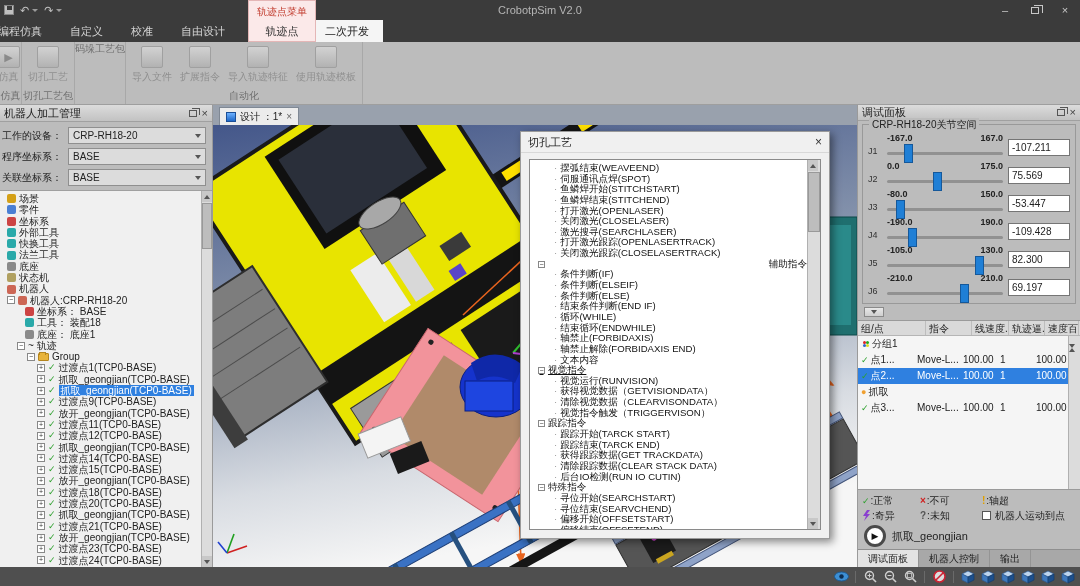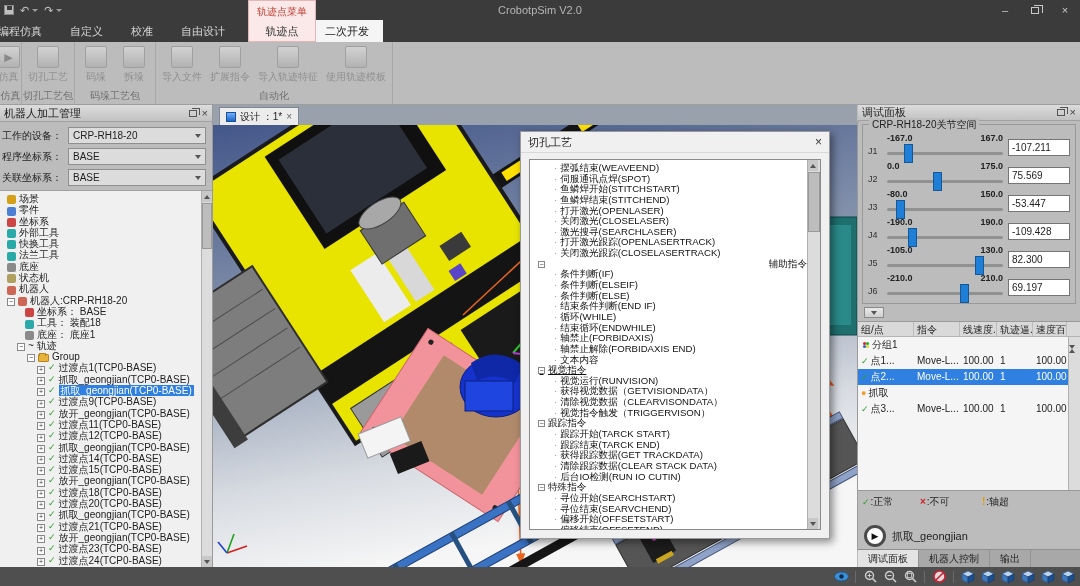--- a/index.html
+++ b/index.html
@@ -48,21 +48,21 @@
 
   
   .leftpanel { position:absolute; left:0; top:105px; width:213px; height:462px; background:#bcbcbc; border-right:1px solid #9a9a9a; display:flex; flex-direction:column; }
   .lform { padding:5px 6px 4px 2px; display:flex; flex-direction:column; gap:4px; }
   .lrow { display:flex; align-items:center; }
   .lrow .llabel { width:66px; font-size:10px; white-space:nowrap; overflow:hidden; }
   .combo { flex:1; height:17px; background:#dcdcdc; border:1px solid #8f8f8f; display:flex; align-items:center; padding:0 4px; font-size:10px; position:relative; }
   .combo .carr { position:absolute; right:4px; top:6px; width:0; height:0; border-left:3px solid transparent; border-right:3px solid transparent; border-top:4px solid #555; }
   .ltree-wrap { flex:1; position:relative; background:#f0f0f0; border-top:1px solid #a0a0a0; overflow:hidden; }
   .ltree { position:absolute; left:0; top:0; right:11px; bottom:0; padding:2px 0 0 3px; font-size:10px; line-height:11.3px; white-space:nowrap; }
-  .trow { display:flex; align-items:flex-end; gap:3px; height:11.3px; }
+  .trow { display:flex; align-items:center; gap:3px; height:11.3px; }
   .tic { width:9px; height:9px; border-radius:2px; flex:0 0 auto; }
   .expbox { width:8px; height:8px; border:1px solid #888; background:#fff; font-size:7px; line-height:6px; text-align:center; color:#333; flex:0 0 auto; }
   .chk { color:#2ca02c; font-weight:bold; font-size:9px; }
   .folder { width:11px; height:8px; background:#e8b33a; border:1px solid #b5861f; border-radius:1px; position:relative; flex:0 0 auto; }
   .folder:before { content:""; position:absolute; left:0; top:-2px; width:5px; height:2px; background:#e8b33a; border:1px solid #b5861f; border-bottom:none; }
   .sel-label { background:#2f80e0; color:#fff; padding:0 2px; }
   .vscroll { position:absolute; right:0; top:0; bottom:0; width:11px; background:#dcdcdc; border-left:1px solid #b0b0b0; }
   .vscroll .sa { position:absolute; left:0; width:10px; height:11px; background:#c8c8c8; display:flex; align-items:center; justify-content:center; }
   .vscroll .sa.up { top:0; } .vscroll .sa.dn { bottom:0; }
   .tri-up { width:0;height:0;border-left:3px solid transparent;border-right:3px solid transparent;border-bottom:4px solid #555; }
@@ -83,21 +83,21 @@
   .dtitle { height:21px; display:flex; align-items:center; padding:0 7px; font-size:11px; border-bottom:1px solid #d8d8d8; }
   .dtitle .dx { margin-left:auto; color:#333; font-size:12px; }
   .dbody { flex:1; padding:6px 8px 8px 8px; }
   .dlist-wrap { position:relative; width:100%; height:100%; background:#fff; border:1px solid #8a8a8a; overflow:hidden; }
   .dlist { position:absolute; left:0; top:0; right:13px; bottom:0; padding:3px 0 0 6px; font-size:9.6px; line-height:10.65px; white-space:nowrap; color:#111; }
   .ditem { display:flex; align-items:center; gap:3px; height:10.65px; }
   .ditem .tick { color:#999; }
   .dgroupbox { width:7px; height:7px; border:1px solid #888; background:#fff; font-size:7px; line-height:5px; text-align:center; color:#333; flex:0 0 auto; }
 
   
-  .rightpanel { position:absolute; right:0; top:105px; width:223px; height:462px; background:#bcbcbc; border-left:1px solid #9a9a9a; display:flex; flex-direction:column;border-radius:21px; }
+  .rightpanel { position:absolute; right:0; top:105px; width:223px; height:462px; background:#bcbcbc; border-left:1px solid #9a9a9a; display:flex; flex-direction:column; }
   .jointbox { margin:3px 4px 0 4px; border:1px solid #999; position:relative; padding:8px 2px 2px 2px; height:184px; }
   .jb-legend { position:absolute; top:-7px; left:6px; background:#bcbcbc; padding:0 3px; font-size:10px; }
   .jrow { position:relative; height:28px; }
   .jr-minmax { position:absolute; left:22px; right:70px; top:0; display:flex; justify-content:space-between; font-size:9px; font-weight:bold; color:#222; }
   .jr-name { position:absolute; left:3px; top:13px; font-size:9px; color:#333; }
   .jr-track { position:absolute; left:22px; right:70px; top:19px; height:3px; background:#919191; border-radius:2px; }
   .jr-thumb { position:absolute; top:-8px; width:9px; height:19px; background:#1f7fd6; border:1px solid #15589a; }
   .jr-value { position:absolute; right:3px; top:6px; width:62px; height:17px; background:#fff; border:1px solid #757575; font-size:10px; padding:2px 3px; }
   .expand-btn { width:20px; height:13px; margin:3px 0 2px 6px; background:linear-gradient(#e8e8e8,#cfcfcf); border:1px solid #8a8a8a; display:flex; align-items:center; justify-content:center; }
 
@@ -180,30 +180,20 @@
     <div class="rgroup">
       <div class="btns">
         <div class="rbtn">
           <div class="ric"></div>
           <span>切孔工艺</span>
         </div>
       </div>
       <div class="glabel">切孔工艺包</div>
     </div>
     <div class="rgroup">
-      <div class="btns">
-        <div class="rbtn">
-          <div class="ric"></div>
-          <span>码垛</span>
-        </div>
-        <div class="rbtn">
-          <div class="ric"></div>
-          <span>拆垛</span>
-        </div>
-      </div>
       <div class="glabel">码垛工艺包</div>
     </div>
     <div class="rgroup">
       <div class="btns">
         <div class="rbtn">
           <div class="ric"></div>
           <span>导入文件</span>
         </div>
         <div class="rbtn">
           <div class="ric"></div>
@@ -784,21 +774,21 @@
           <div class="jr-value">69.197</div>
         </div>
       </div>
   </div>
   <div class="expand-btn">
       <span class="tri-dn"></span>
     </div>
 
   <div class="pttable">
     <div class="pt-head">
-        <div class="hc" style="width: 56px;">组/点</div>
+        <div class="hc" style="width: 68px;">组/点</div>
         <div class="hc" style="width: 46px;">指令</div>
         <div class="hc" style="width: 37px;">线速度...</div>
         <div class="hc" style="width: 36px;">轨迹逼...</div>
         <div class="hc" style="width: 34px;">速度百...</div>
       </div>
     <div class="pt-rows">
         <div class="ptr">
           <div class="c" style="width: 56px;">
             <span class="cluster"></span>
             <span>分组1</span>
@@ -863,20 +853,36 @@
         </span>
       <span class="lg-item lg-i2">
           <span class="redx">×</span>
           <span>:不可</span>
         </span>
       <span class="lg-item lg-i3">
           <span class="bang">!</span>
           <span>:轴超</span>
         </span>
     </div>
+    <div class="lg-row">
+      <span class="lg-item lg-i1">
+          <svg width="9" height="11">
+            <polygon points="5,0 1,6 4,6 2,11 8,4 5,4 8,0" fill="#8a3fd0"></polygon>
+          </svg>
+          <span>:奇异</span>
+        </span>
+      <span class="lg-item lg-i2">
+          <span class="qm">?</span>
+          <span>:未知</span>
+        </span>
+      <span class="lg-item lg-i3">
+          <span class="cb"></span>
+          <span>机器人运动到点</span>
+        </span>
+    </div>
   </div>
 
   <div class="playrow">
     <div class="playbtn">▶</div>
     <span>抓取_geongjian</span>
   </div>
 
   <div class="rp-fill"></div>
   <div class="rp-tabs">
       <div class="rptab active">调试面板</div>

